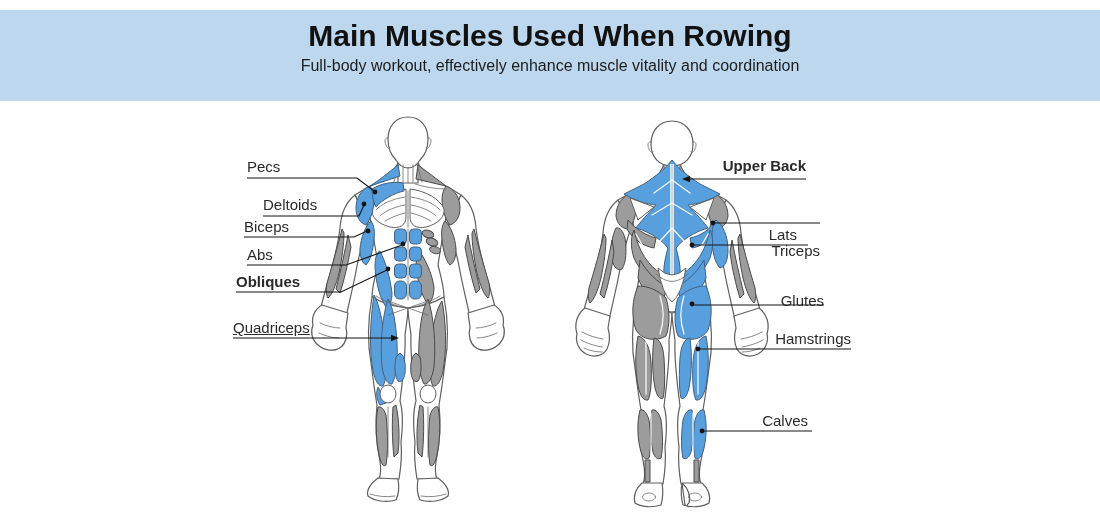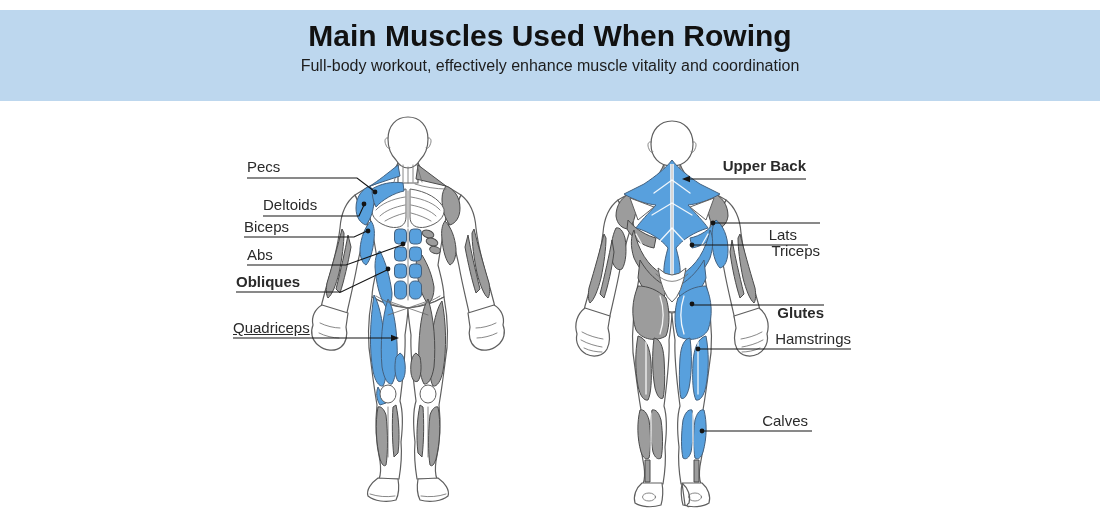--- a/index.html
+++ b/index.html
@@ -226,17 +226,17 @@
   <div class="lbl" style="left:247px;top:158px;">Pecs</div>
   <div class="lbl" style="left:263px;top:196px;">Deltoids</div>
   <div class="lbl" style="left:244px;top:218px;">Biceps</div>
   <div class="lbl" style="left:247px;top:246px;">Abs</div>
   <div class="lbl" style="left:236px;top:273px;font-weight:bold;">Obliques</div>
   <div class="lbl" style="left:233px;top:319px;text-decoration:underline;">Quadriceps</div>
 
   <div class="lbl" style="right:294px;top:157px;font-weight:bold;">Upper Back</div>
   <div class="lbl" style="right:280px;top:194px;margin-top:48px;">Triceps</div>
   <div class="lbl" style="right:303px;top:226px;">Lats</div>
-  <div class="lbl" style="right:276px;top:304px;font-weight:bold;">Glutes</div>
+  <div class="lbl" style="right:276px;top:292px;">Glutes</div>
   <div class="lbl" style="right:249px;top:330px;">Hamstrings</div>
   <div class="lbl" style="right:292px;top:412px;">Calves</div>
 
 </div>
 
 </body></html>

